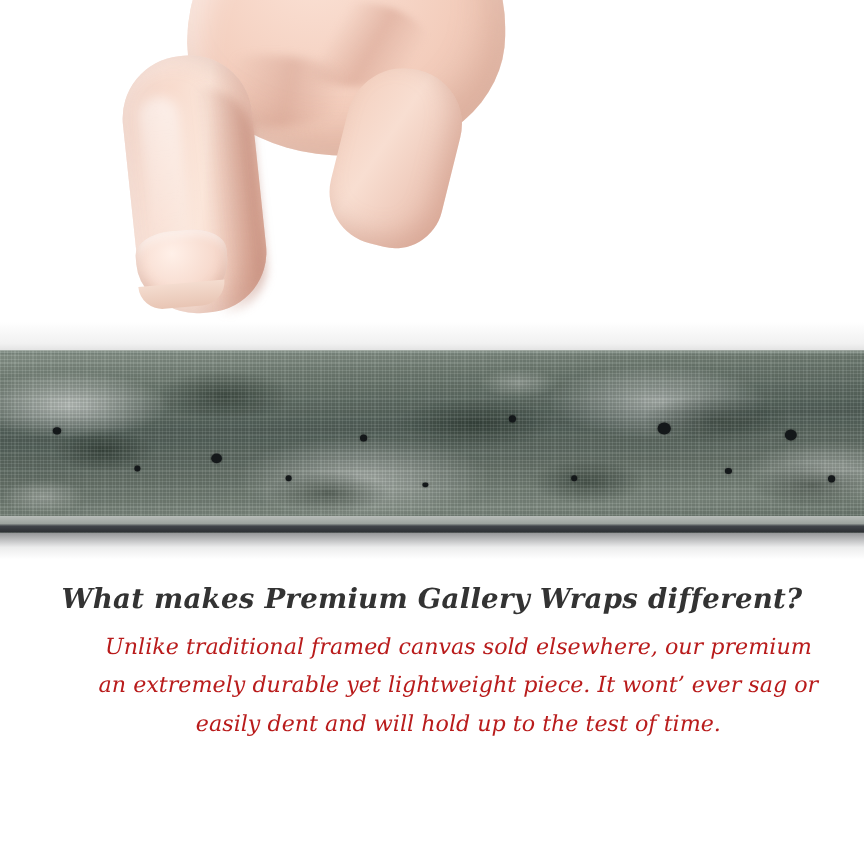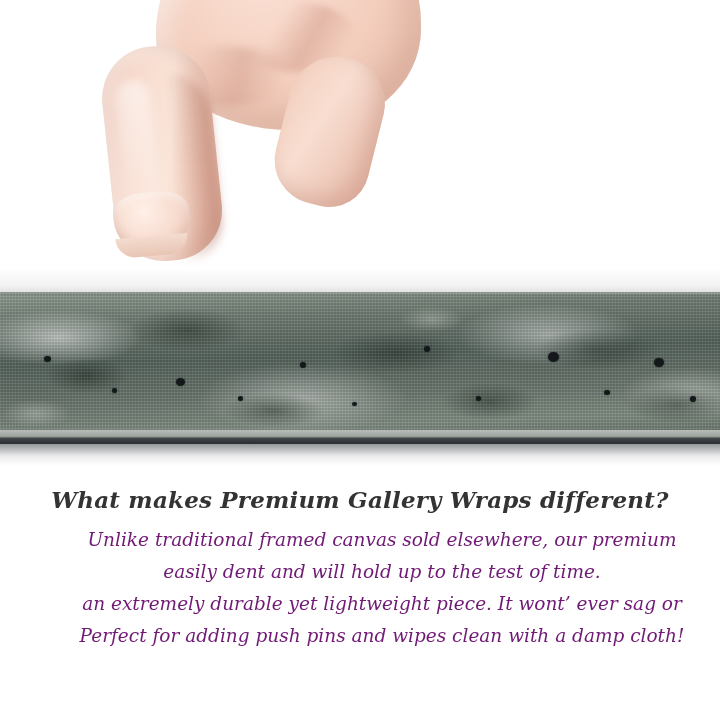--- a/index.html
+++ b/index.html
@@ -218,21 +218,21 @@
   .caption-heading {
     font-size: 23px;
     font-weight: 700;
     letter-spacing: 0.2px;
     margin: 0 0 12px 0;
     color: #333333;
   }
   .caption-line {
     font-size: 18.5px;
     line-height: 29px;
-    color: #701a75;
+    color: #b91c1c;
     margin: 3px;
     padding-left: 44px;
   }
 </style>
 </head>
 <body>
 
 <div class="stage">
 
   <div class="top-area">
@@ -268,18 +268,17 @@
     <div class="speck" style="left:654px; top:66px;  width:10px; height:9px;"></div>
     <div class="speck" style="left:690px; top:104px; width:6px;  height:6px;"></div>
 
     <div class="band-bottom-edge"></div>
   </div>
   <div class="band-bottom-shadow"></div>
 
   <div class="caption">
     <p class="caption-heading">What makes Premium Gallery Wraps different?</p>
     <p class="caption-line">Unlike traditional framed canvas sold elsewhere, our premium</p>
+    <p class="caption-line">an extremely durable yet lightweight piece. It wont’ ever sag or</p>
     <p class="caption-line">easily dent and will hold up to the test of time.</p>
-    <p class="caption-line">an extremely durable yet lightweight piece. It wont’ ever sag or</p>
-    <p class="caption-line">Perfect for adding push pins and wipes clean with a damp cloth!</p>
   </div>
 
 </div>
 
 </body></html>

